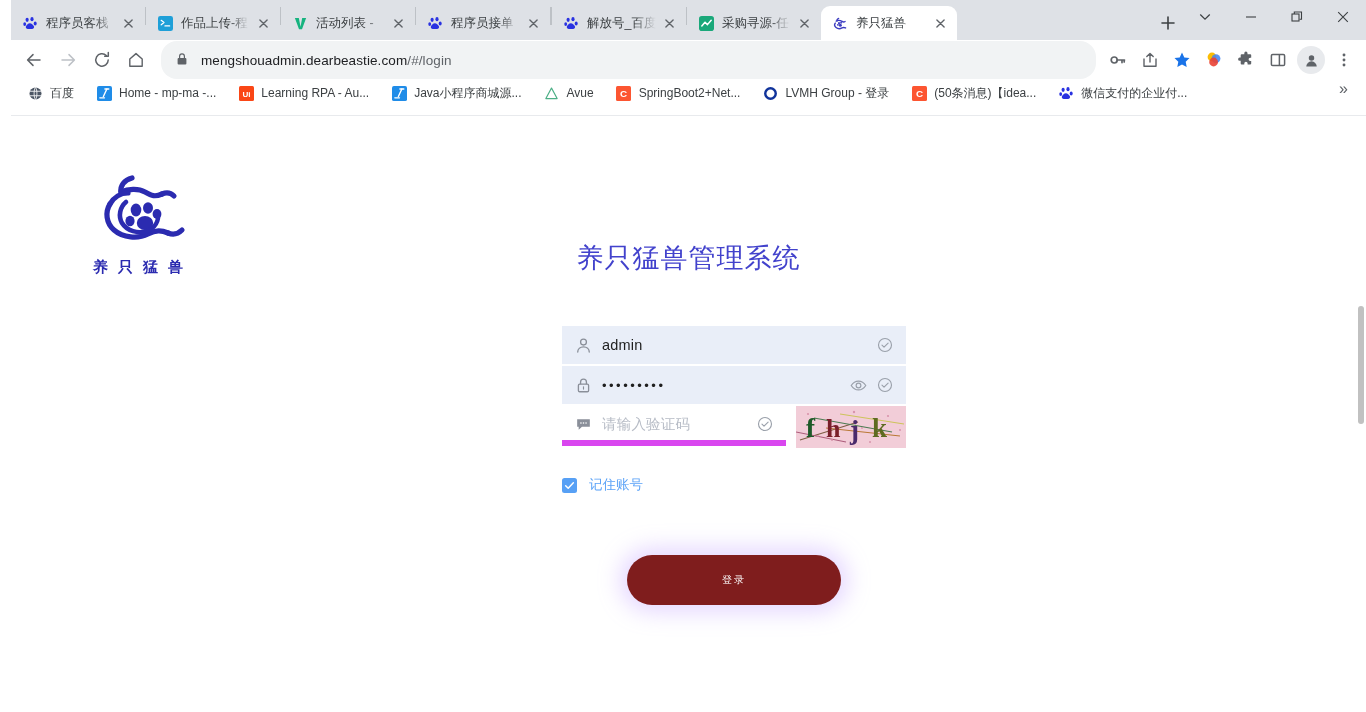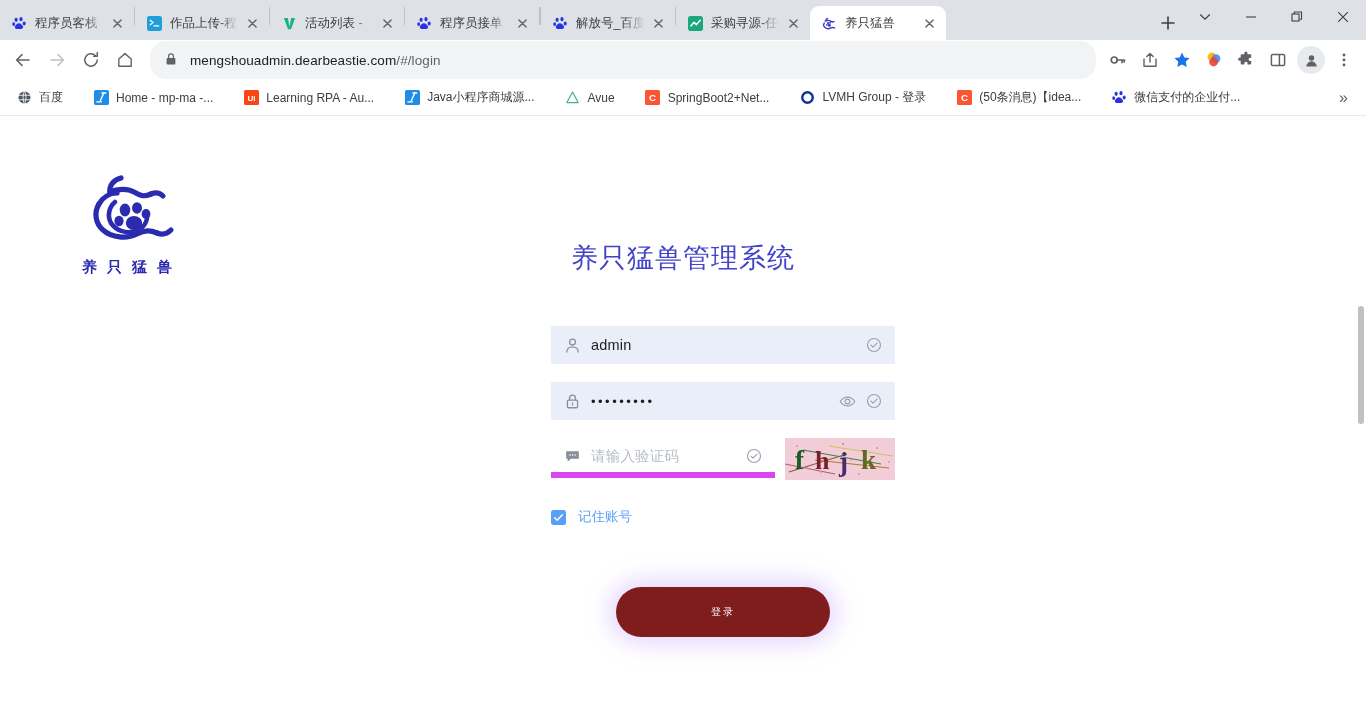--- a/index.html
+++ b/index.html
@@ -5,21 +5,21 @@
 <style>
   * { box-sizing: border-box; margin: 0; padding: 0; }
   html, body {
     width: 1366px; height: 712px;
     font-family: "Liberation Sans", "DejaVu Sans", sans-serif;
     overflow: hidden;
     background: #ffffff;
   }
 
   
-  .browser { width: 1366px; height: 712px; position: relative; display: flex; flex-direction: column; }
+  .browser { width: 1366px; height: 712px; position: relative; display: flex; flex-direction: column; padding-left: 11px; }
 
   .tabstrip {
     height: 40px; background: #dee1e6; display: flex; align-items: flex-end;
     position: relative; flex: 0 0 40px;
   }
   .tabs { display: flex; align-items: flex-end; height: 40px; flex: 1 1 auto; min-width: 0; }
   .tab {
     position: relative; height: 34px; display: flex; align-items: center;
     padding: 0 8px 0 11px; min-width: 0; width: 134px; flex: 0 0 134px;
     border-radius: 9px 9px 0 0; font-size: 12px; color: #3c4043;
@@ -78,22 +78,22 @@
     width: 32px; height: 32px; display: flex; align-items: center; justify-content: center;
     color: #5f6368; flex: 0 0 32px;
   }
   .avatar-btn {
     width: 28px; height: 28px; border-radius: 50%; background: #e8eaed;
     display: flex; align-items: center; justify-content: center; color: #5f6368;
     margin: 0 3px;
   }
 
   .bookmarks {
-    height: 36px; background: #ffffff; display: flex; align-items: center;
-    padding: 0 8px; flex: 0 0 36px; border-bottom: 1px solid #e8eaed; gap: 14px;
+    height: 36px; background: #ffffff; display: flex; align-items: flex-start;
+    padding: 0 8px; flex: 0 0 36px; border-bottom: 1px solid #e8eaed; gap: 6px;
     overflow: hidden;
   }
   .bm {
     display: flex; align-items: center; height: 26px; padding: 0 8px;
     border-radius: 4px; font-size: 12px; color: #3c4043; white-space: nowrap;
     flex: 0 0 auto;
   }
   .bm .bm-ico {
     width: 16px; height: 16px; flex: 0 0 16px; margin-right: 7px;
     display: flex; align-items: center; justify-content: center;
@@ -115,21 +115,21 @@
 
   .login-title {
     position: absolute; left: 0; right: 0; top: 124px; text-align: center;
     font-size: 27px; color: #4242cc; letter-spacing: 1px; font-weight: 400;
   }
   .form {
     position: absolute; left: 551px; top: 210px; width: 344px;
   }
   .field {
     height: 38px; background: #e9eef8; display: flex; align-items: center;
-    padding: 0 12px; margin-bottom: 18px; border: none; position: relative;
+    padding: 0 12px; margin-bottom: 2px; border: none; position: relative;
   }
   .field.plain { background: #ffffff; border-bottom: 6px solid #d946ef; width: 232px; margin-bottom: 0; }
   .field .f-ico {
     width: 18px; height: 18px; flex: 0 0 18px; margin-right: 10px;
     display: flex; align-items: center; justify-content: center; color: #8a8f99;
   }
   .field .f-val {
     flex: 1 1 auto; font-size: 14.5px; color: #1f1f1f; letter-spacing: 0.2px;
     white-space: nowrap; overflow: hidden;
   }

